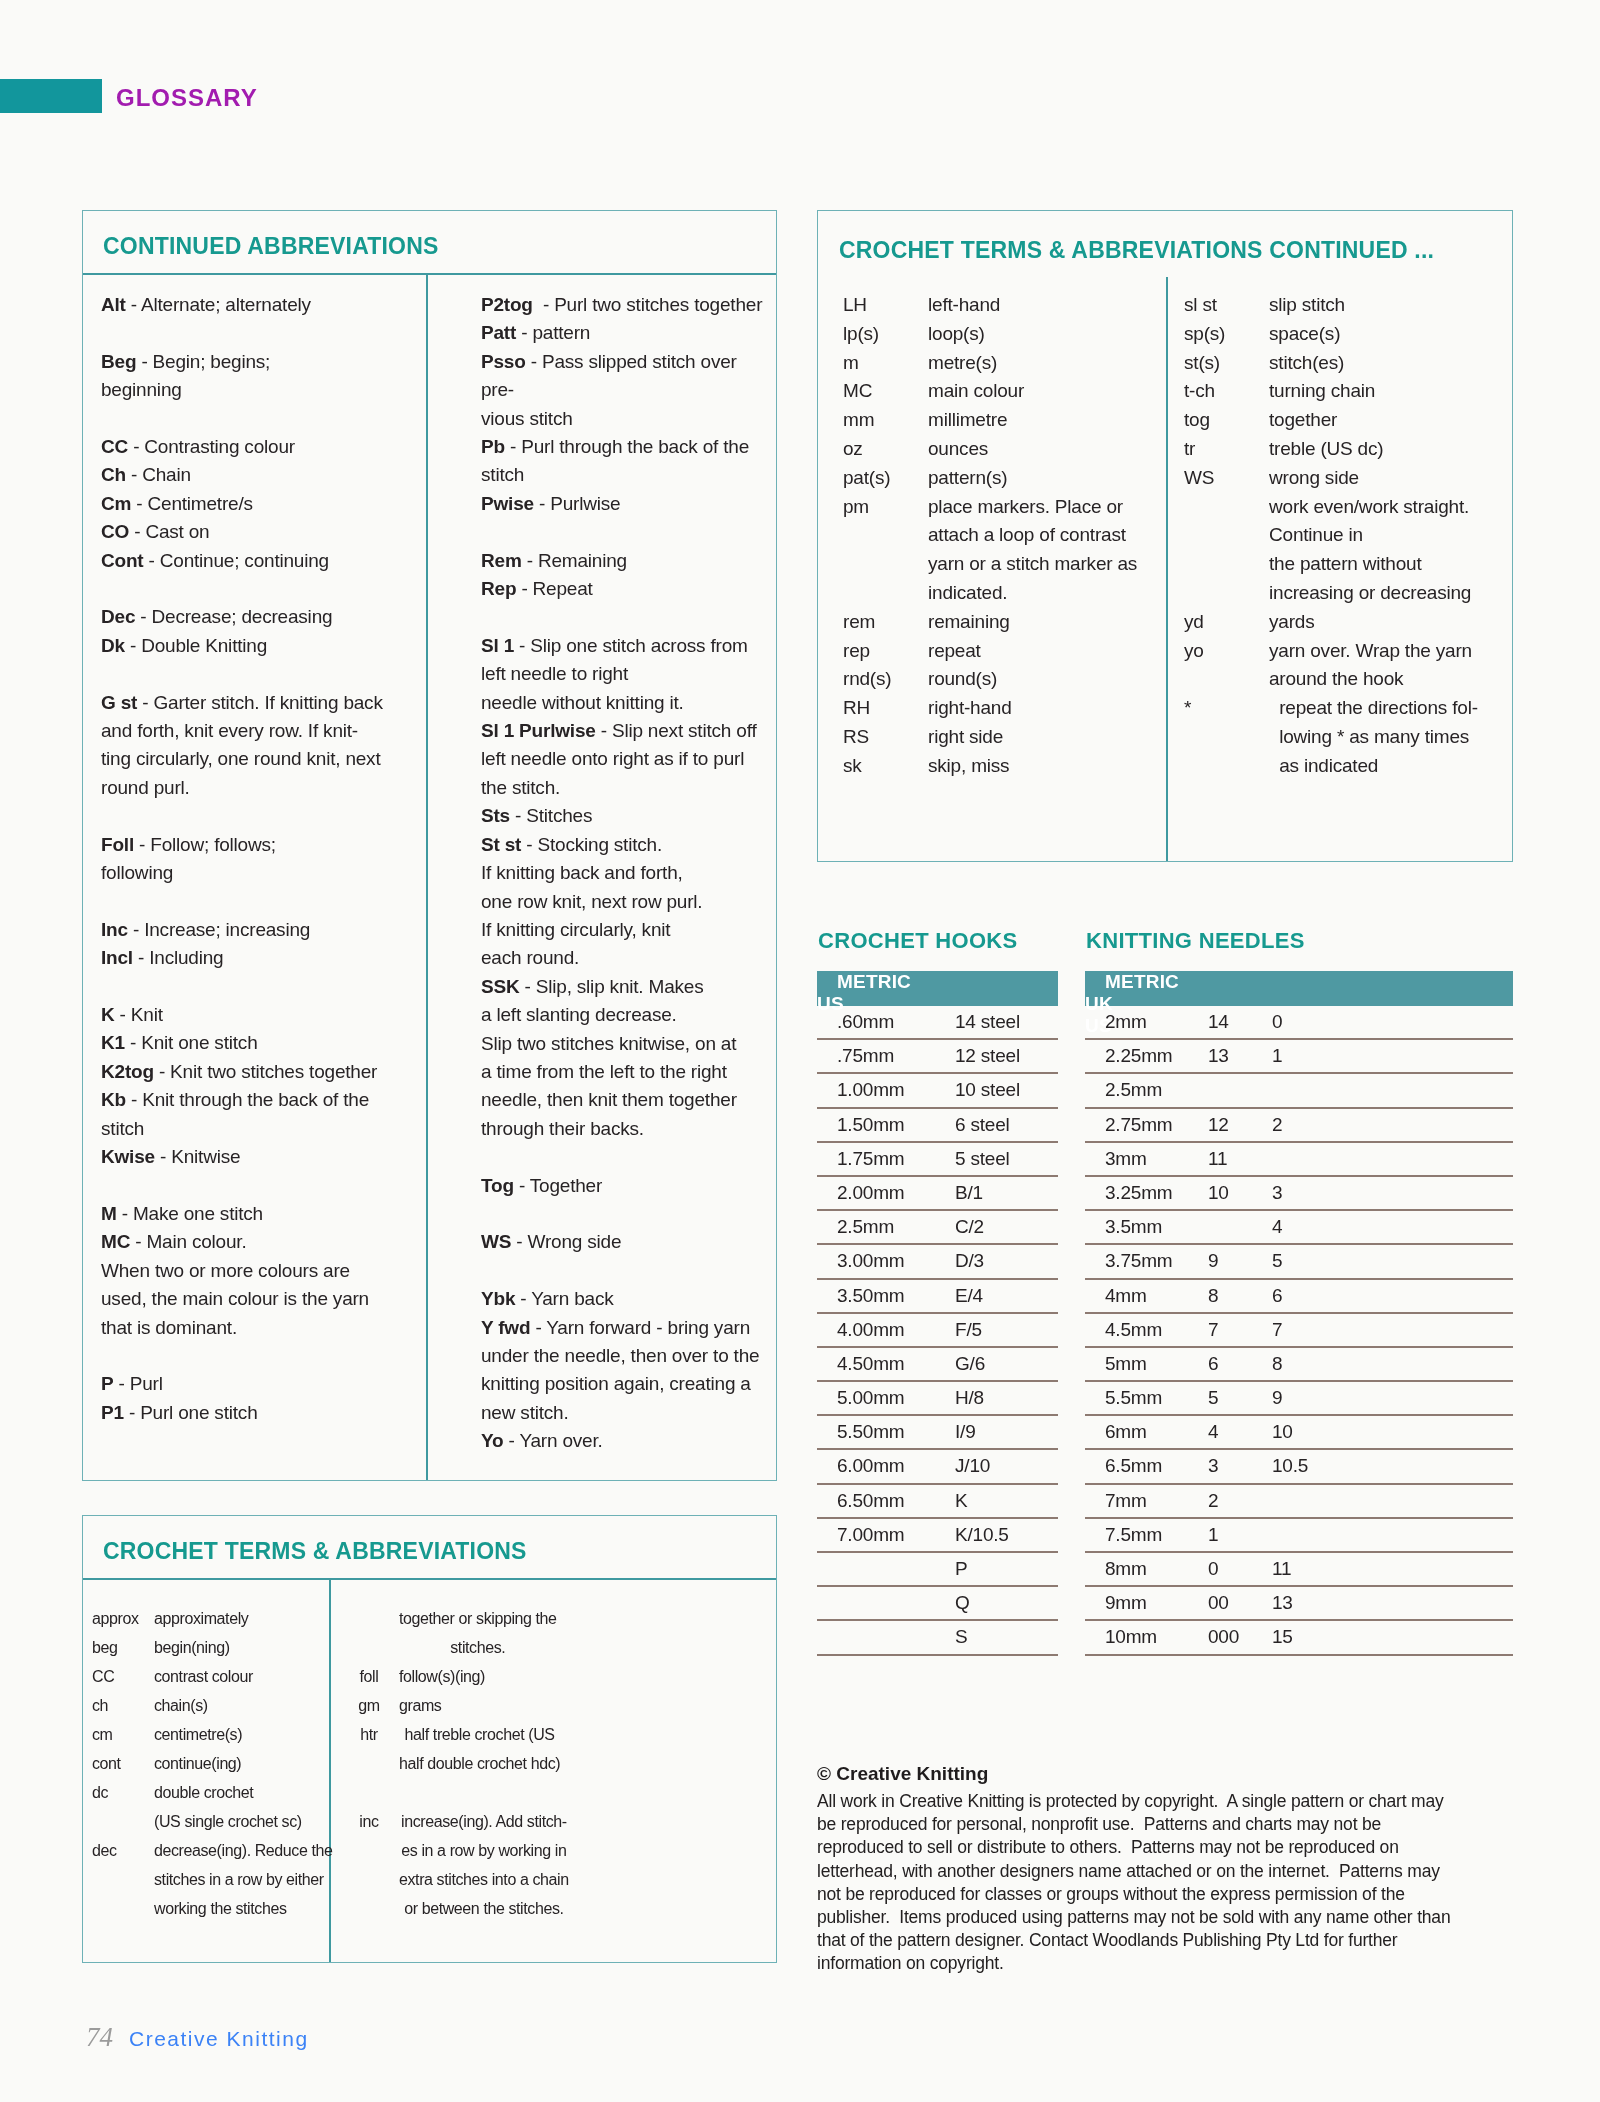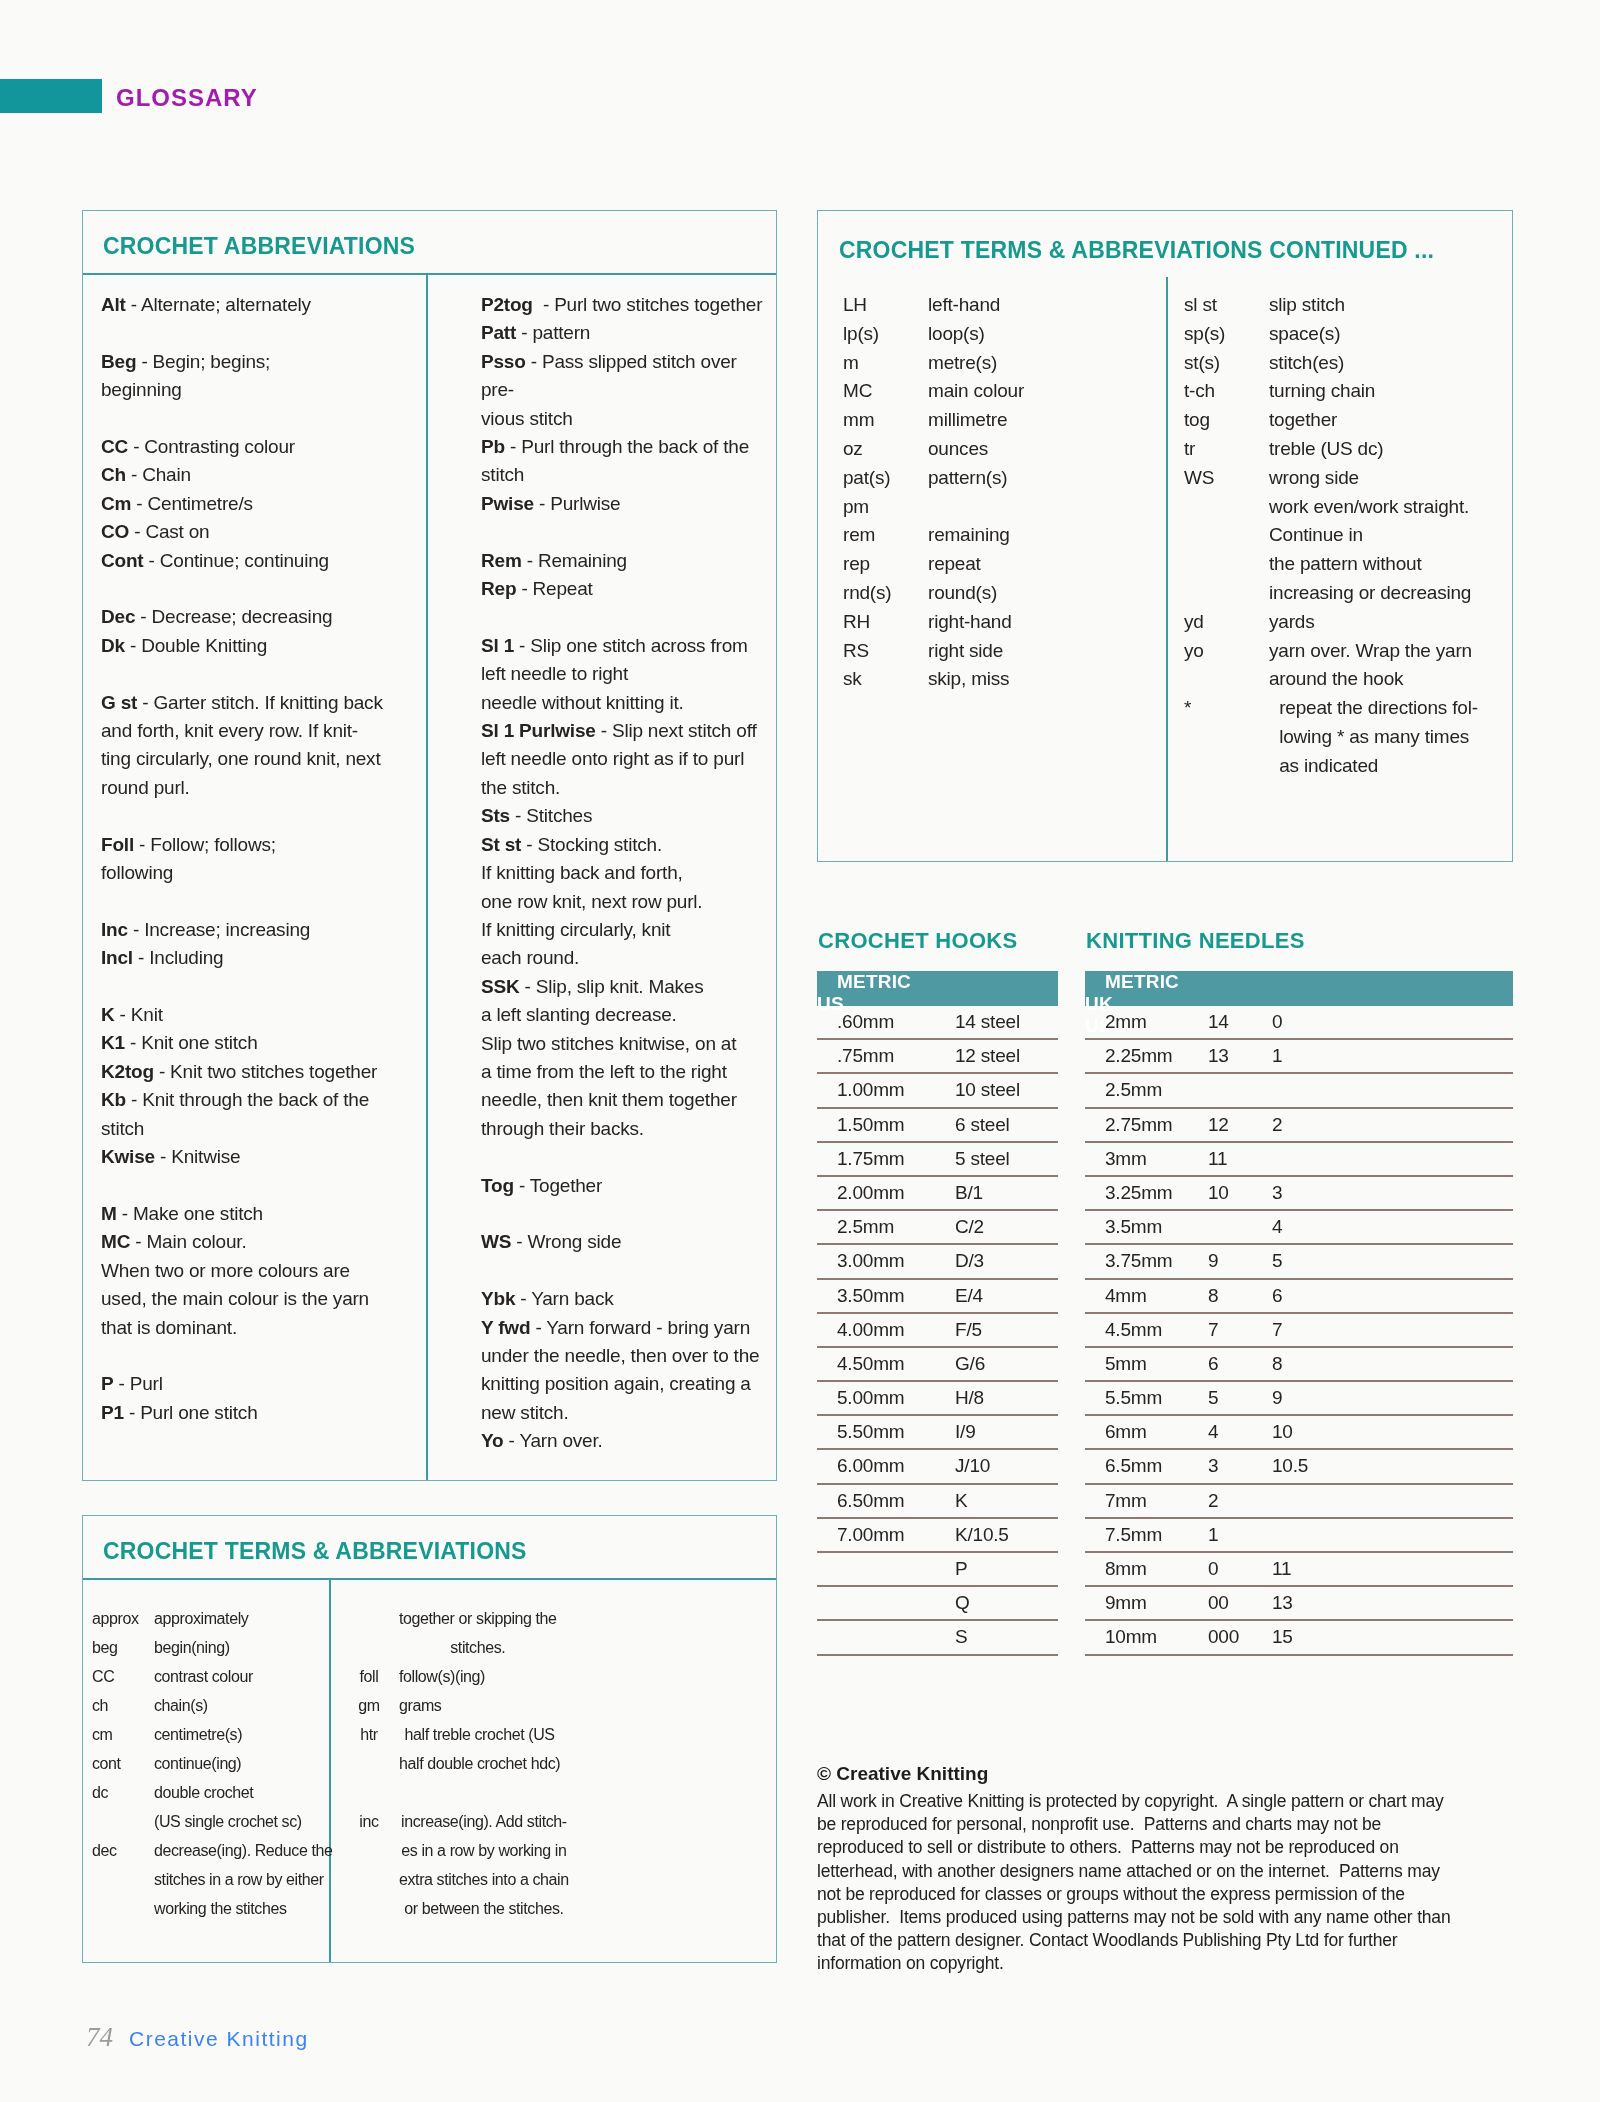--- a/index.html
+++ b/index.html
@@ -65,21 +65,21 @@
   .mag-name{font-size:21px;color:#3b82f6;letter-spacing:1.5px;margin-left:16px;}
 </style>
 </head>
 <body>
 
 <div class="glossary-bar"></div>
 <div class="glossary-title">GLOSSARY</div>
 
 <div class="box" id="knitting-box">
   <div class="box-head">
-    <span class="box-title">CROCHET ABBREVIATIONS</span>
+    <span class="box-title">CONTINUED ABBREVIATIONS</span>
   </div>
   <div class="cols">
     <div class="col1">
       <p class="entry"><b>Alt</b><span> - Alternate; alternately</span></p>
         <p class="entry gap"><b>Beg</b><span> - Begin; begins;
 beginning</span></p>
         <p class="entry gap"><b>CC</b><span> - Contrasting colour</span></p>
         <p class="entry"><b>Ch</b><span> - Chain</span></p>
         <p class="entry"><b>Cm</b><span> - Centimetre/s</span></p>
         <p class="entry"><b>CO</b><span> - Cast on</span></p>
@@ -177,20 +177,24 @@
         <div class="defrow">
           <span class="abbr">oz</span>
           <span class="def">ounces</span>
         </div>
         <div class="defrow">
           <span class="abbr">pat(s)</span>
           <span class="def">pattern(s)</span>
         </div>
         <div class="defrow">
           <span class="abbr">pm</span>
+          <span class="def">place markers. Place or
+attach a loop of contrast
+yarn or a stitch marker as
+indicated.</span>
         </div>
         <div class="defrow">
           <span class="abbr">rem</span>
           <span class="def">remaining</span>
         </div>
         <div class="defrow">
           <span class="abbr">rep</span>
           <span class="def">repeat</span>
         </div>
         <div class="defrow">

